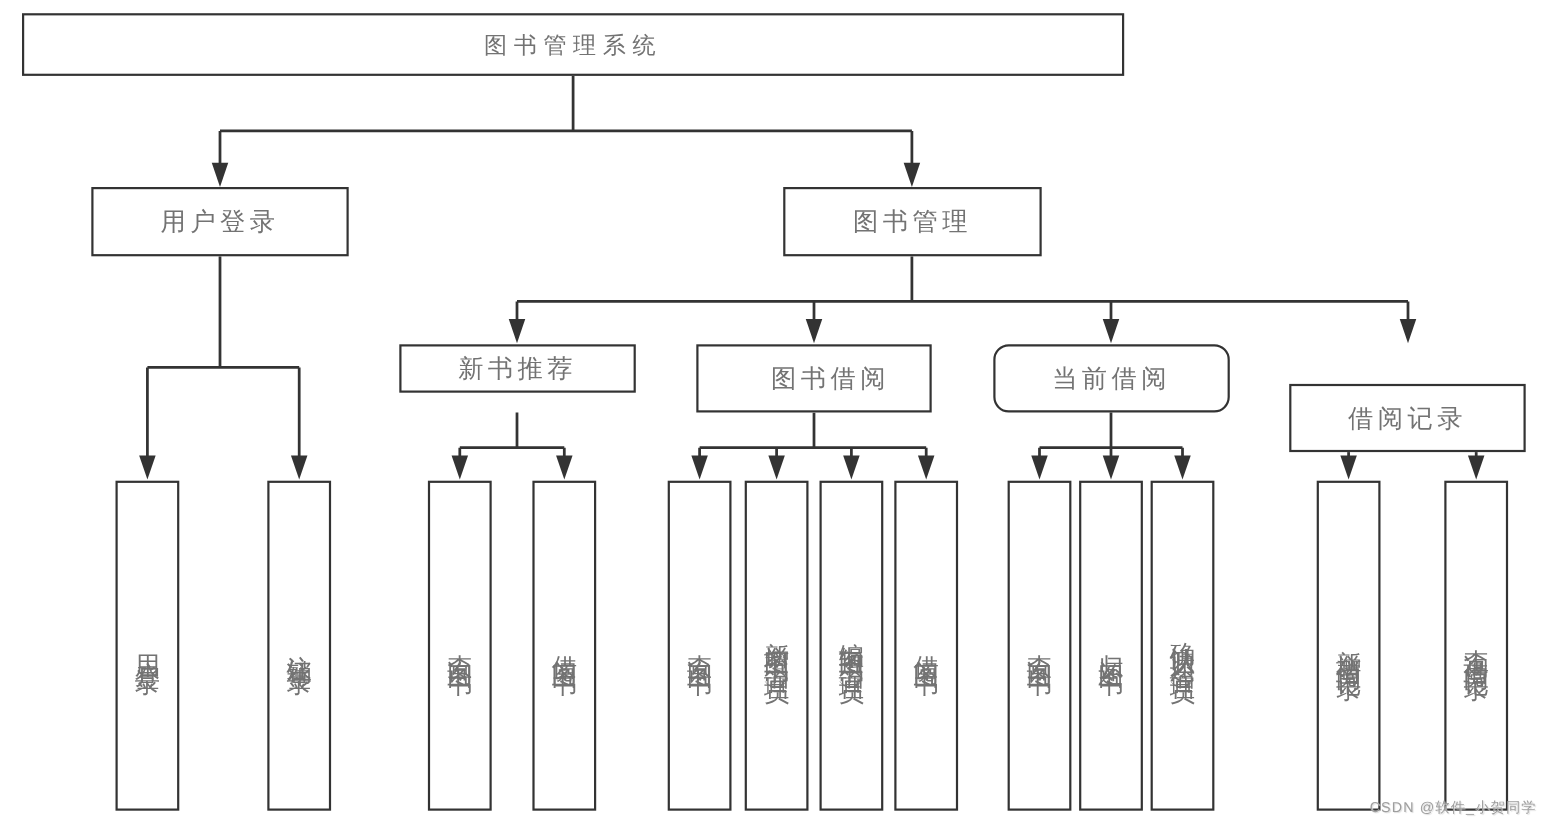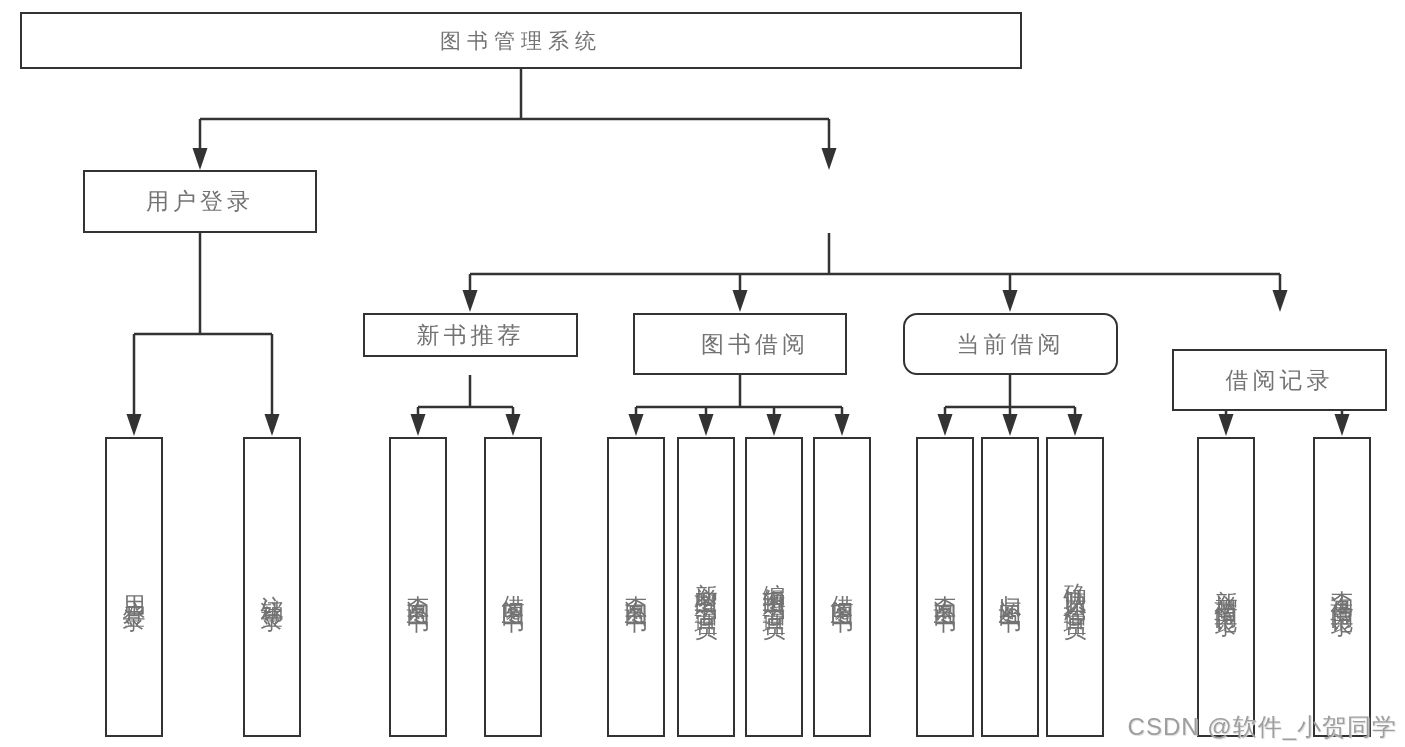--- a/index.html
+++ b/index.html
@@ -33,21 +33,21 @@
     writing-mode: vertical-rl;
     text-orientation: mixed;
     font-size: 23px;
     letter-spacing: 5px;
     line-height: 1;
   }
   .watermark {
     position: absolute;
     right: 8px;
     bottom: 4px;
-    font-size: 24px;
+    font-size: 13px;
     letter-spacing: 1px;
     color: #9e9e9e;
     text-shadow: 1px 1px 1px #dcdcdc;
     white-space: nowrap;
     z-index: 5;
   }
 </style>
 </head>
 <body>
 
@@ -89,20 +89,21 @@
       <polygon points="1002.5,414 1017.5,414 1010,436"></polygon>
       <polygon points="1067.5,414 1082.5,414 1075,436"></polygon>
       <polygon points="1218.5,414 1233.5,414 1226,436"></polygon>
       <polygon points="1334.5,414 1349.5,414 1342,436"></polygon>
     </g>
   </svg>
 
   <div class="node root-node" style="left:20px; top:12px; width:1002px; height:57px;">图书管理系统</div>
 
   <div class="node hnode" style="left:83px; top:170px; width:234px; height:63px;">用户登录</div>
+  <div class="node hnode" style="left:712px; top:170px; width:235px; height:63px;">图书管理</div>
 
   <div class="node hnode" style="left:363px; top:313px; width:215px; height:44px;">新书推荐</div>
   <div class="node hnode" style="left:633px; top:313px; width:214px; height:62px;padding-left:30px;">图书借阅</div>
   <div class="node hnode" style="left:903px; top:313px; width:215px; height:62px;border-radius:14px;">当前借阅</div>
   <div class="node hnode" style="left:1172px; top:313px; width:215px; height:62px;margin-top:36px;">借阅记录</div>
 
   <div class="node vnode" style="left:105px; top:437px; width:58px; height:300px;">用户登录</div>
   <div class="node vnode" style="left:243px; top:437px; width:58px; height:300px;">注销登录</div>
 
   <div class="node vnode" style="left:389px; top:437px; width:58px; height:300px;">查询图书</div>

